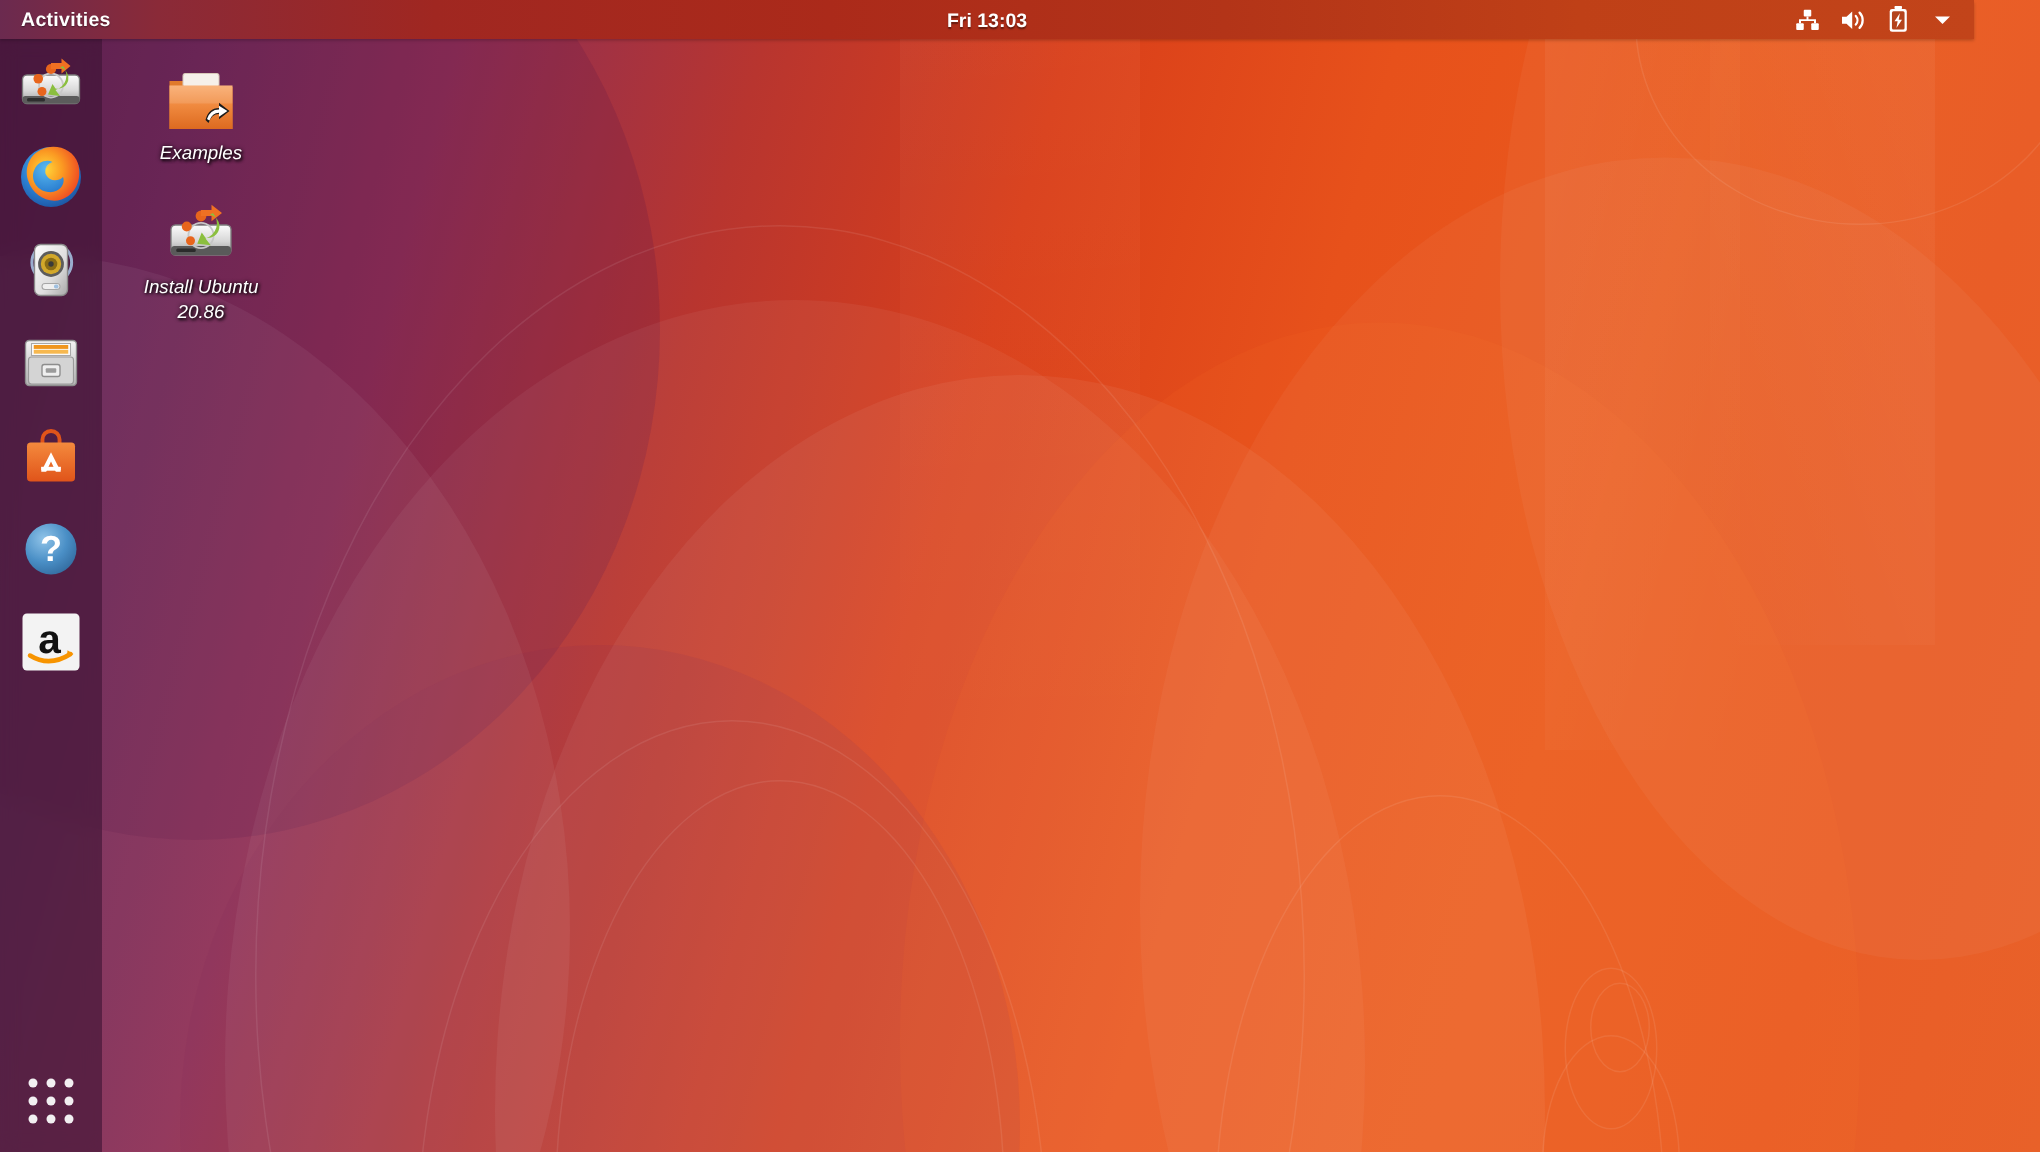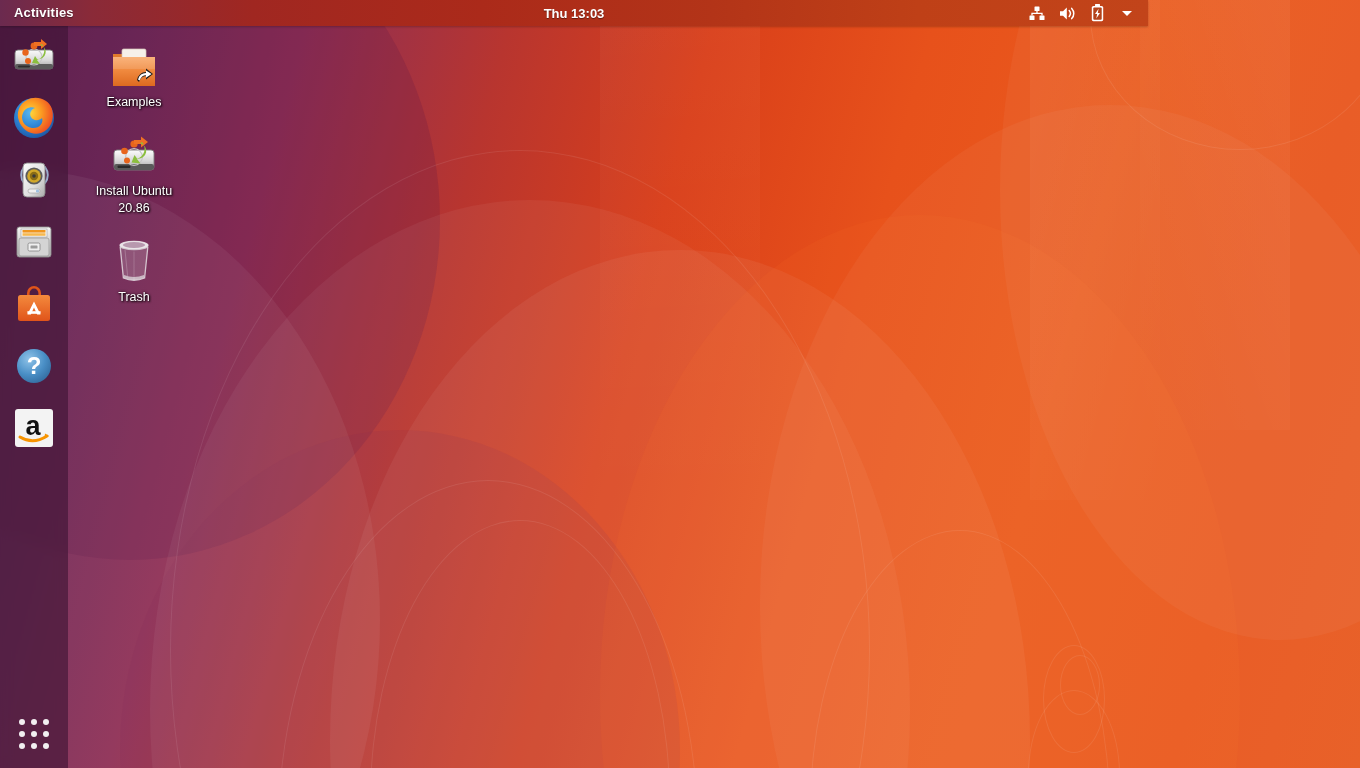--- a/index.html
+++ b/index.html
@@ -63,21 +63,21 @@
   .fold { position:absolute; pointer-events:none; }
   .fold-1 { left:1030px; top:0; width:130px; height:500px;
             background:linear-gradient(to bottom right, rgba(255,255,255,0.05), rgba(255,255,255,0)); }
   .fold-2 { left:1140px; top:0; width:150px; height:430px;
             background:linear-gradient(to bottom left, rgba(255,255,255,0.05), rgba(255,255,255,0)); }
   .fold-3 { left:600px; top:26px; width:160px; height:480px;
             background:linear-gradient(to bottom, rgba(255,255,255,0.035), rgba(255,255,255,0)); }
 
   
   #topbar {
-    position:absolute; left:0; top:0; width:1148px; height:26px;
+    position:absolute; left:0; top:0; width:1316px; height:26px;
     background:linear-gradient(to right,
         #6b2a4f 0%, #8a2a38 8%, #a02721 22%, #ab2a1a 42%,
         #b33418 62%, #bf4017 80%, #c2441a 100%);
     display:flex; align-items:center; z-index:50;
     box-shadow:0 1px 2px rgba(0,0,0,0.22);
   }
   #activities {
     color:#fff; font-size:13px; font-weight:bold;
     padding:0 12px 0 14px; height:26px; line-height:26px;
     text-shadow:0 1px 1px rgba(0,0,0,0.45);
@@ -129,20 +129,21 @@
     width:112px; margin-bottom:8px; padding:4px 2px;
     display:flex; flex-direction:column; align-items:center;
     cursor:pointer; border-radius:4px;
   }
   .dicon .art { height:52px; display:flex; align-items:flex-end;
                 justify-content:center; }
   .dicon .lbl {
     margin-top:4px; color:#fff; font-size:12.5px; line-height:17px;
     text-align:center; width:104px; word-wrap:break-word;
     text-shadow:0 0 3px rgba(0,0,0,0.85), 1px 1px 2px rgba(0,0,0,0.9);
+    font-style:italic;
   }
 </style>
 </head>
 <body>
 
 <div id="desktop">
 
   <div id="wallpaper">
     <div class="wp wp-b"></div>
     <div class="wp wp-h"></div>
@@ -162,21 +163,21 @@
     <div class="wpo wpo-7"></div>
     <div class="wpo wpo-5"></div>
     <div class="wpo wpo-4"></div>
     <div class="wpo wpo-6"></div>
   </div>
 
   <div id="topbar">
 
     <div id="activities">Activities</div>
 
-    <div id="clock">Thu 13:03</div>
+    <div id="clock">Fri 13:03</div>
 
     <div id="status-area">
 
       <span class="sicon">
         <svg width="16" height="15" viewBox="0 0 16 15">
           <rect x="5.5" y="0.5" width="5" height="4.5" rx="0.6" fill="#ffffff"></rect>
           <rect x="0.5" y="9.5" width="5" height="4.5" rx="0.6" fill="#ffffff"></rect>
           <rect x="10.5" y="9.5" width="5" height="4.5" rx="0.6" fill="#ffffff"></rect>
           <path d="M8 5 L8 7.4 M3 9.5 L3 7.4 L13 7.4 L13 9.5" stroke="#ffffff" stroke-width="1.3" fill="none"></path>
         </svg>
@@ -404,32 +405,16 @@
             <circle cx="18" cy="29.5" r="3" fill="#e8651c"></circle>
             <path d="M25 9 L32 9 L32 5.5 L39 11 L32 16.5 L32 13 L25 13 Z" fill="#ef7023"></path>
             <path d="M33 11 A10.5 10.5 0 0 1 28 28 L31.5 32.5 L22.5 31.5 L25.5 24
                      L28 27.5 A7.4 7.4 0 0 0 31 12.2 Z" fill="#8bbf3e"></path>
           </g>
         </svg>
       </span>
       <span class="lbl">Install Ubuntu 20.86</span>
     </div>
 
-    <div class="dicon">
-      <span class="art">
-        <svg width="46" height="48" viewBox="0 0 46 48">
-          <ellipse cx="23" cy="9" rx="14.5" ry="4.3" fill="#cfc4cc" opacity="0.92"></ellipse>
-          <ellipse cx="23" cy="8" rx="14.5" ry="4.3" fill="#ece6ea" opacity="0.95"></ellipse>
-          <ellipse cx="23" cy="8" rx="11.2" ry="2.9" fill="#8e5a7e" opacity="0.55"></ellipse>
-          <path d="M9.2 10 L12.4 41 Q23 45.5 33.6 41 L36.8 10
-                   Q23 15 9.2 10 Z" fill="#ffffff" opacity="0.17"></path>
-          <path d="M9.2 10 L12.4 41 Q23 45.5 33.6 41 L36.8 10" fill="none" stroke="#e3dae0" stroke-width="1.3" opacity="0.85"></path>
-          <path d="M12.4 41 Q23 45.5 33.6 41 L33 38 Q23 42 13 38 Z" fill="#d9d0d6" opacity="0.8"></path>
-          <path d="M14 13 L16.6 39" stroke="#ffffff" stroke-width="1" opacity="0.22" fill="none"></path>
-          <path d="M23 14.5 L23 43" stroke="#ffffff" stroke-width="1" opacity="0.18" fill="none"></path>
-        </svg>
-      </span>
-      <span class="lbl">Trash</span>
-    </div>
 
   </div>
 
 </div>
 
 </body></html>

